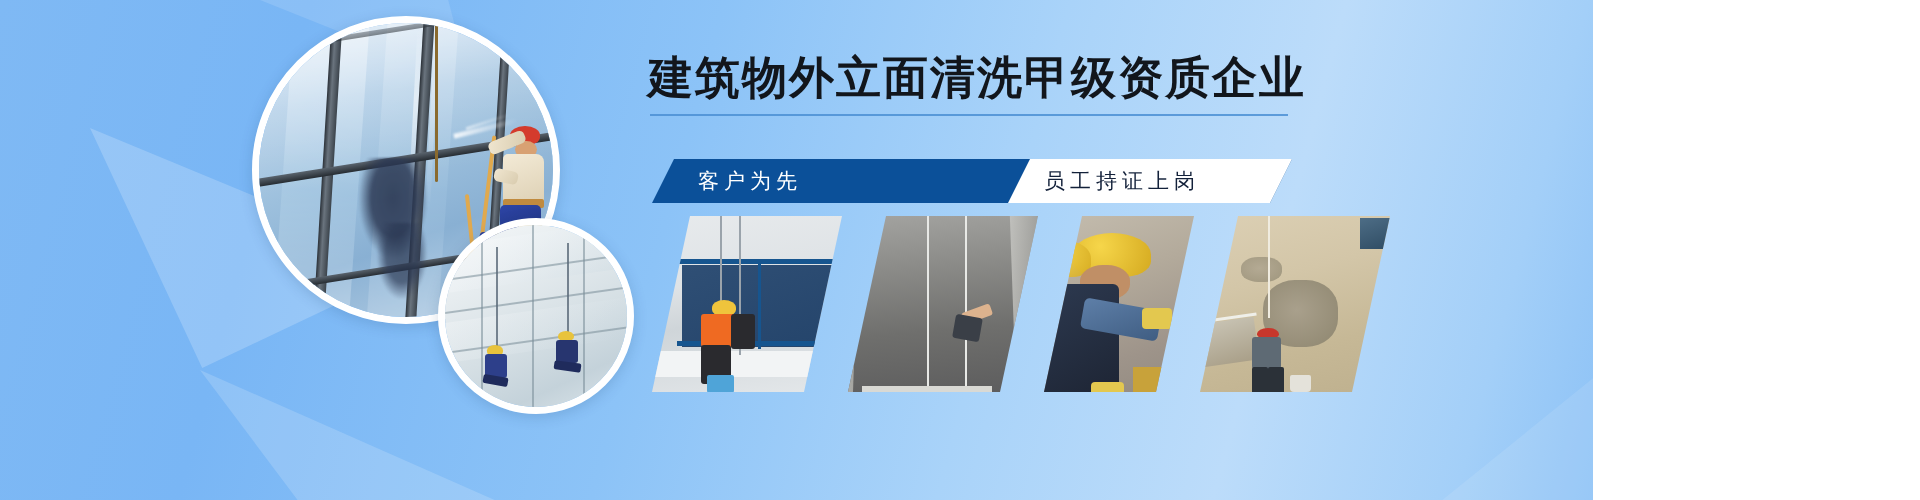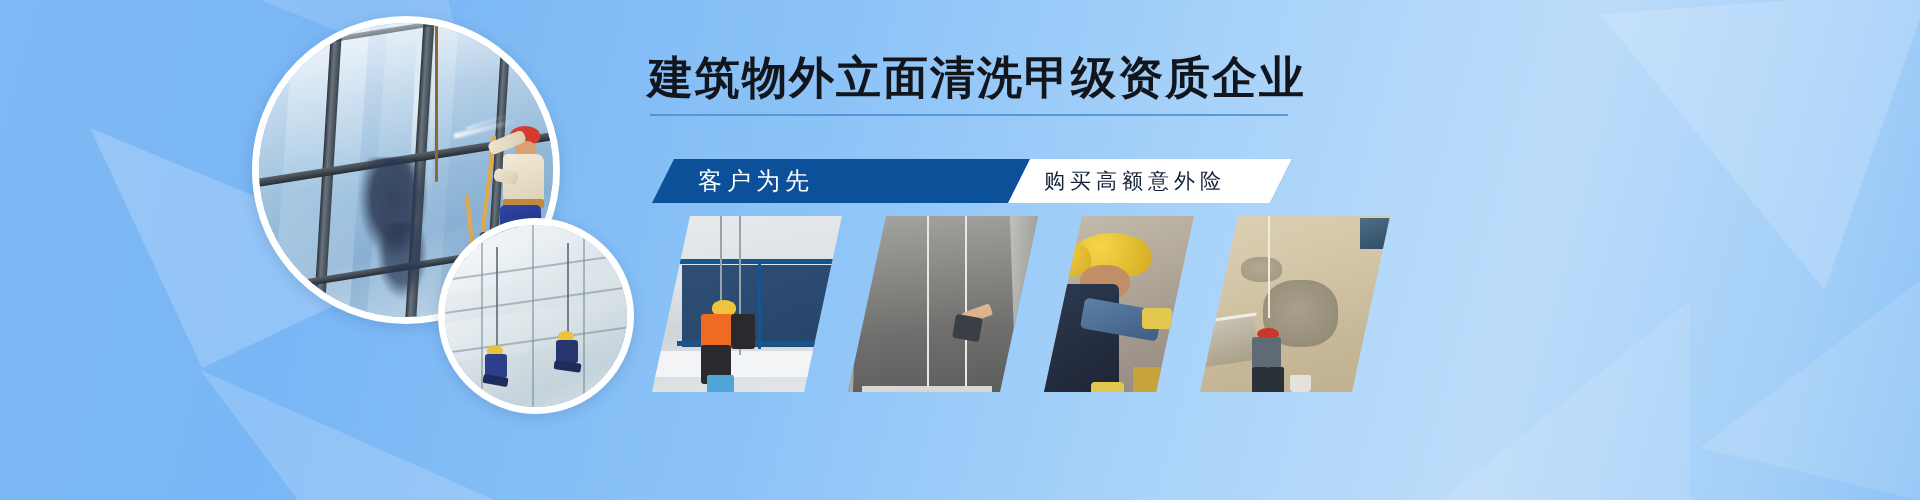--- a/index.html
+++ b/index.html
@@ -3,21 +3,21 @@
 <meta charset="utf-8">
 <style>
   * { box-sizing: border-box; margin: 0; padding: 0; }
   html, body {
     width: 1920px; height: 500px;
     overflow: hidden;
     font-family: "Liberation Sans", "DejaVu Sans", sans-serif;
   }
   #banner {
     position: relative;
-    width: 1920px; height: 500px;
+    width: 1593px; height: 500px;
     background: linear-gradient(105deg, #7fb9f4 0%, #79b6f5 18%, #8cc3f7 42%, #a9d3f9 62%, #bcdcfa 78%, #a3cff8 92%, #8dc2f6 100%);
     overflow: hidden;
   }
 
   
   .bg-shape { position: absolute; pointer-events: none; }
   .tri-a {
     left: 90px; top: 128px; width: 330px; height: 240px;
     background: rgba(255,255,255,0.20);
     clip-path: polygon(0% 0%, 100% 57%, 34% 100%);
@@ -158,21 +158,21 @@
     background: #0b5099;
     clip-path: polygon(22px 0%, 100% 0%, calc(100% - 22px) 100%, 0% 100%);
   }
   .rib-white {
     position: absolute; left: 356px; top: 0; width: 284px; height: 44px;
     background: #ffffff;
     clip-path: polygon(22px 0%, 100% 0%, calc(100% - 22px) 100%, 0% 100%);
   }
   .rib-t1, .rib-t2 {
     position: absolute; top: 0; height: 44px; line-height: 44px;
-    color: #ffffff; font-size: 24px; letter-spacing: 5px; white-space: nowrap;
+    color: #ffffff; font-size: 21px; letter-spacing: 5px; white-space: nowrap;
   }
   .rib-t1 { left: 46px; }
   .rib-t2 { left: 202px; }
   .rib-t3 {
     position: absolute; left: 392px; top: 0; height: 44px; line-height: 44px;
     color: #13213a; font-size: 21px; letter-spacing: 5px; white-space: nowrap;
   }
 
   
   .strip { position: absolute; left: 652px; top: 216px; width: 660px; height: 176px; }
@@ -306,21 +306,21 @@
     </div>
   </div>
 
   <div class="headline">建筑物外立面清洗甲级资质企业</div>
   <div class="rule"></div>
 
   <div class="ribbon">
     <div class="rib-dark"></div>
     <div class="rib-white"></div>
     <div class="rib-t1">客户为先</div>
-    <div class="rib-t3">购买高额意外险</div>
+    <div class="rib-t3">员工持证上岗</div>
   </div>
 
   <div class="strip">
 
     <div class="slab sl1">
       <div class="inner p1">
         <i class="p1-win" style="left:26%; top:30%; width:74%; height:42%;"></i>
         <i class="p1-frame" style="left:24%; top:27%; width:78%; height:5px;"></i>
         <i class="p1-frame" style="left:24%; top:69%; width:78%; height:5px;"></i>
         <i class="p1-frame" style="left:54%; top:27%; width:3px; height:46%;"></i>

